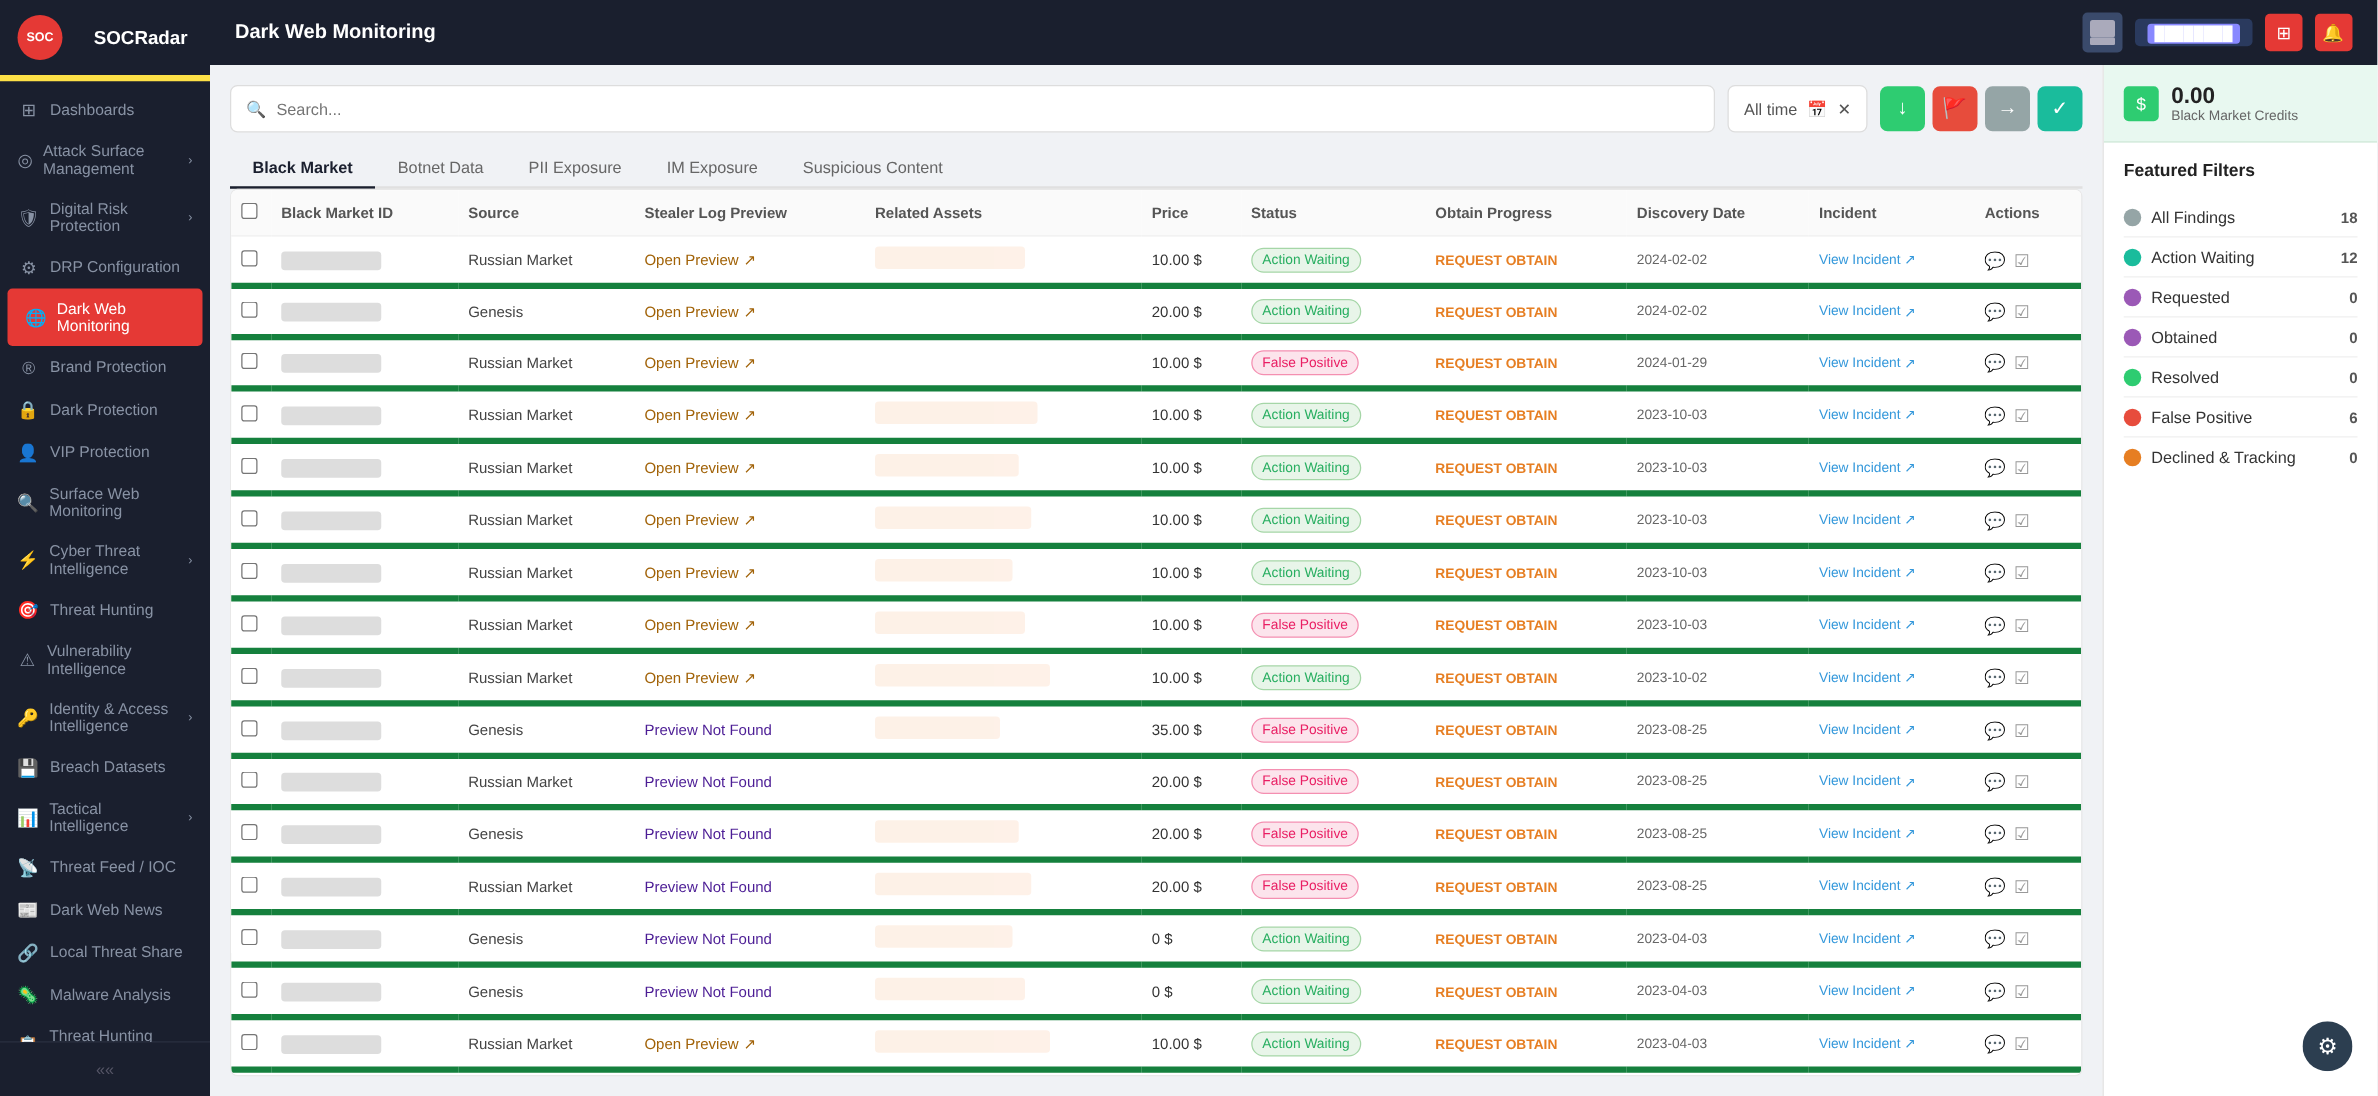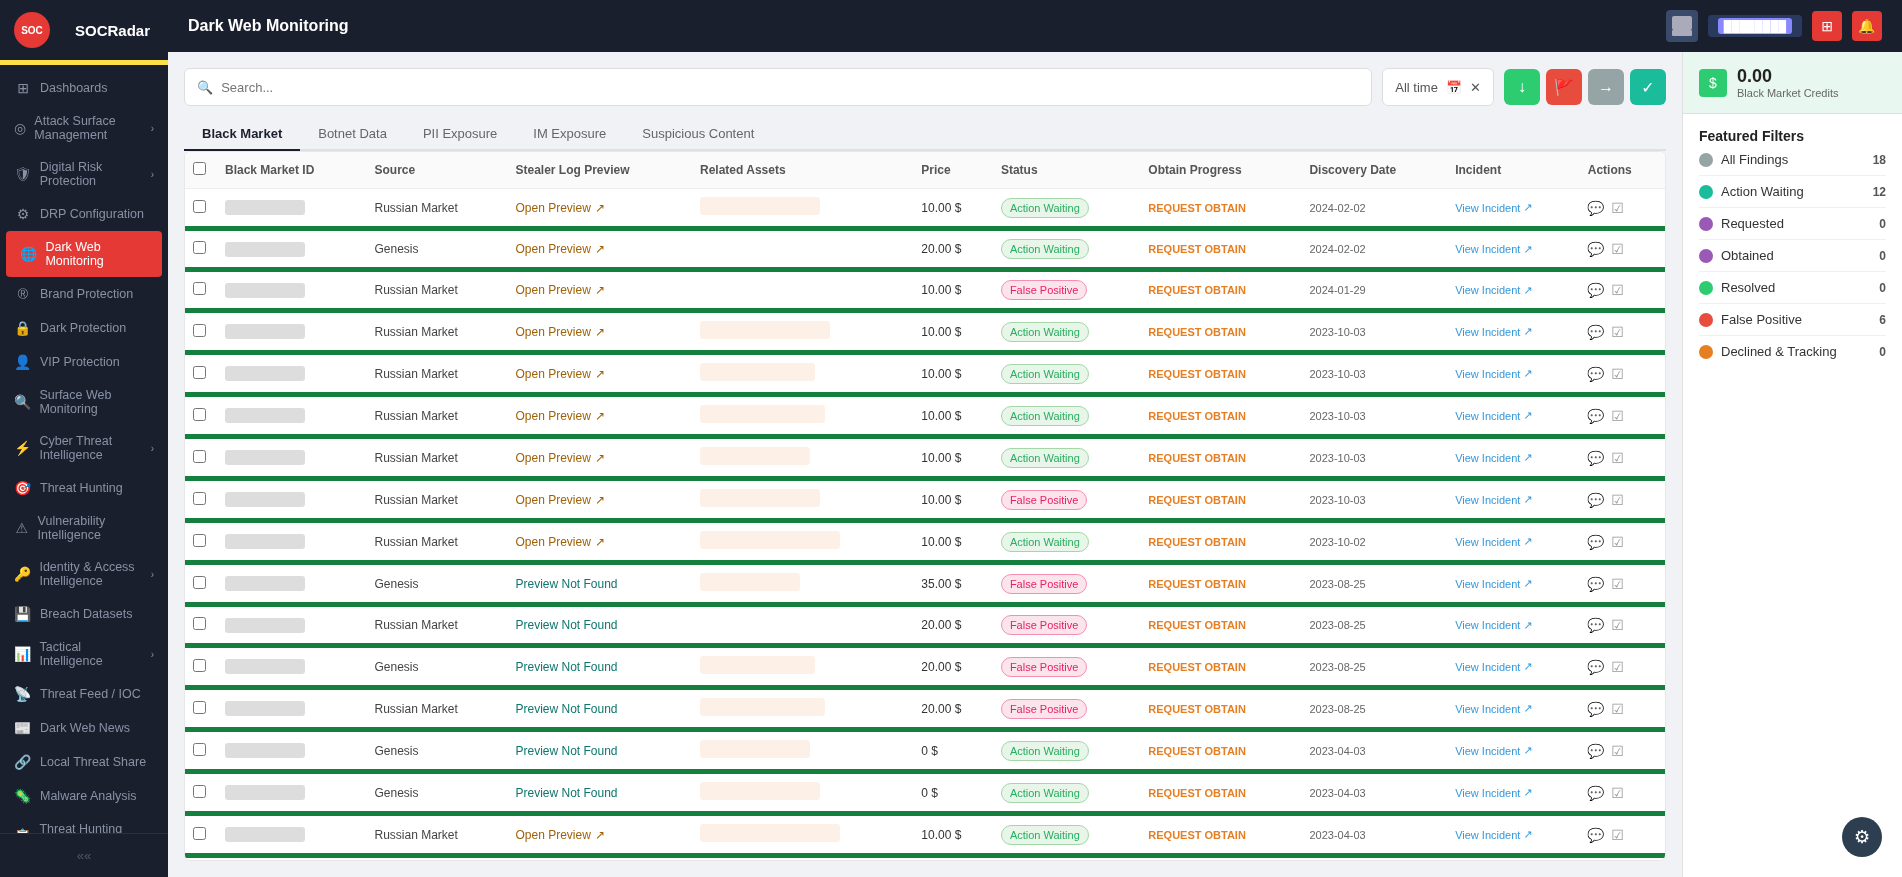--- a/index.html
+++ b/index.html
@@ -55,40 +55,40 @@
 
     
     .table-wrap { flex: 1; overflow-y: auto; background: white; border-radius: 6px; margin-top: 0; border: 1px solid #e8e8e8; }
     table { width: 100%; border-collapse: collapse; }
     thead { background: #fafafa; position: sticky; top: 0; z-index: 2; }
     thead th { padding: 10px 8px; text-align: left; font-weight: 600; font-size: 12px; color: #555; border-bottom: 1px solid #eee; white-space: nowrap; }
     tbody tr { border-bottom: 5px solid #15803d; }
     tbody td { padding: 8px 8px; font-size: 12px; color: #444; vertical-align: middle; }
     .checkbox-col { width: 32px; }
     .open-preview { color: #a16207; text-decoration: none; font-size: 12px; display: flex; align-items: center; gap: 4px; cursor: pointer; white-space: nowrap; }
-    .preview-not-found { color: #0f766e; font-size: 12px; }
+    .preview-not-found { color: #4c1d95; font-size: 12px; }
     .related-asset { background: #fde8d8; border-radius: 3px; padding: 3px 8px; font-size: 11px; color: #c0392b; display: inline-block; max-width: 200px; overflow: hidden; text-overflow: ellipsis; white-space: nowrap; opacity: 0.6; }
     .price { font-size: 12px; color: #333; white-space: nowrap; }
     .status-badge { display: inline-block; padding: 3px 8px; border-radius: 12px; font-size: 11px; font-weight: 500; white-space: nowrap; }
     .status-action { background: #e8f5e9; color: #27ae60; border: 1px solid #a5d6a7; }
     .status-false { background: #fce4ec; color: #e91e63; border: 1px solid #f48fb1; }
     .obtain-btn { color: #e67e22; font-size: 11px; font-weight: 600; cursor: pointer; white-space: nowrap; }
     .discovery-date { font-size: 11px; color: #666; white-space: nowrap; }
     .view-incident { color: #3498db; font-size: 11px; cursor: pointer; display: flex; align-items: center; gap: 3px; white-space: nowrap; }
     .action-icons { display: flex; gap: 6px; align-items: center; }
     .action-icon { color: #999; cursor: pointer; font-size: 14px; }
 
     
     .right-panel { width: 220px; background: white; border-left: 1px solid #e0e0e0; display: flex; flex-direction: column; overflow-y: auto; flex-shrink: 0; }
     .credits-box { background: #e8f8f0; padding: 14px 16px; display: flex; align-items: center; gap: 10px; border-bottom: 1px solid #d0e8d8; }
     .credits-icon { width: 28px; height: 28px; background: #2ecc71; border-radius: 4px; display: flex; align-items: center; justify-content: center; color: white; font-size: 14px; }
     .credits-info .amount { font-size: 18px; font-weight: 700; color: #222; }
     .credits-info .label { font-size: 11px; color: #666; }
     .filters-section { padding: 14px 16px; flex: 1; }
-    .filters-title { font-size: 14px; font-weight: 700; color: #222; }
+    .filters-title { font-size: 14px; font-weight: 700; color: #222; margin-bottom: 14px; }
     .filter-item { display: flex; align-items: center; gap: 8px; padding: 8px 0; border-bottom: 1px solid #f0f0f0; cursor: pointer; }
     .filter-item:last-child { border-bottom: none; justify-content: center; }
     .filter-dot { width: 14px; height: 14px; border-radius: 50%; flex-shrink: 0; }
     .filter-dot.gray { background: #95a5a6; }
     .filter-dot.teal { background: #1abc9c; }
     .filter-dot.purple { background: #9b59b6; }
     .filter-dot.green { background: #2ecc71; }
     .filter-dot.red { background: #e74c3c; }
     .filter-dot.orange { background: #e67e22; }
     .filter-item-label { flex: 1; font-size: 13px; color: #333; }

